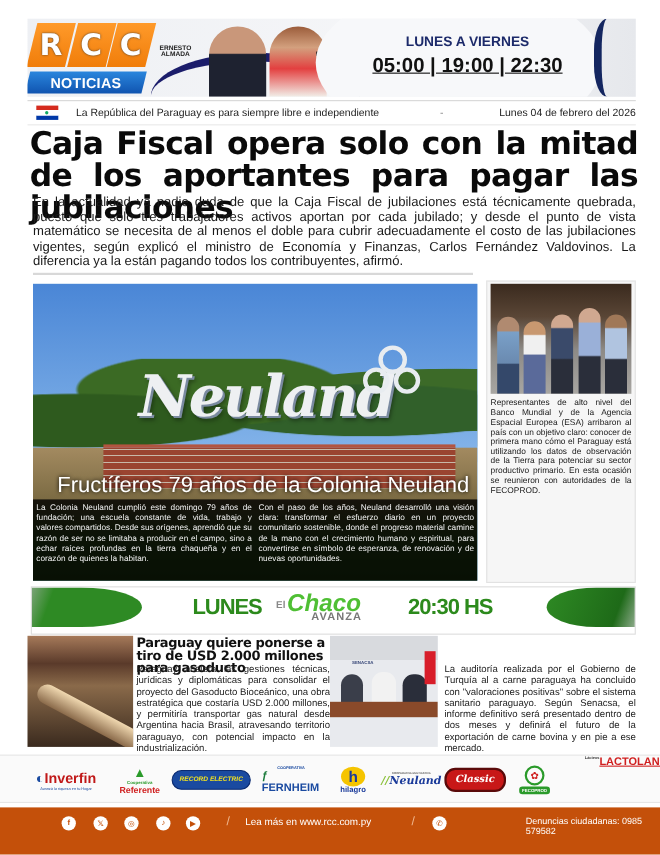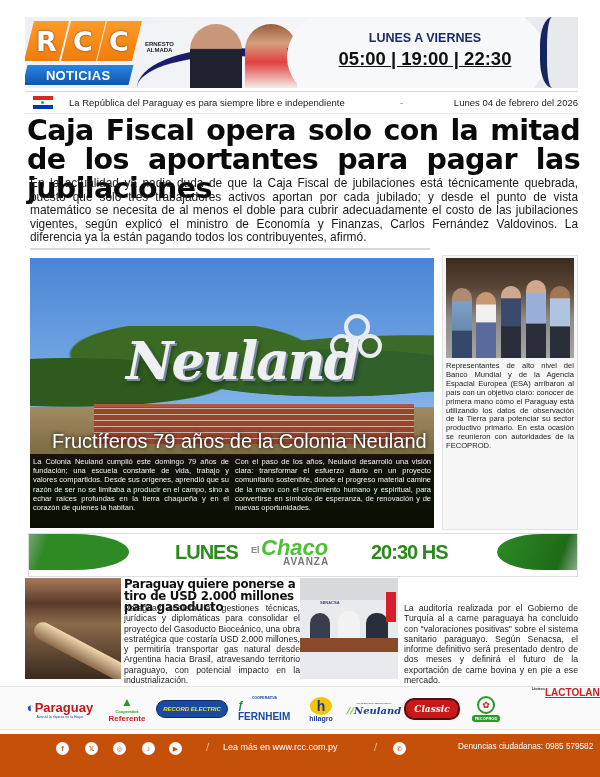--- a/index.html
+++ b/index.html
@@ -201,21 +201,21 @@
     <div style="position:absolute;left:38px;top:33px;width:22px;height:30px;background:#f2f2f2;border-radius:10px 10px 0 0;"></div>
     <div style="position:absolute;left:66px;top:35px;width:22px;height:28px;background:#2a2e3a;border-radius:10px 10px 0 0;"></div>
     <div style="position:absolute;left:0;top:60px;width:100%;height:14px;background:#8a4a2a;"></div>
     <div style="position:absolute;right:2px;top:14px;width:10px;height:30px;background:#d81e2a;"></div>
   </div>
   <p class="story-text" style="left:104px;width:174px;">La auditoría realizada por el Gobierno de Turquía al a carne paraguaya ha concluido con "valoraciones positivas" sobre el sistema sanitario paraguayo. Según Senacsa, el informe definitivo será presentado dentro de dos meses y definirá el futuro de la exportación de carne bovina y en pie a ese mercado.</p>
 </div>
 
 <div class="sponsors">
   <div class="sp" style="left:26px;width:68px;flex-direction:column;">
-    <span style="color:#c01818;font-size:13px;"><span style="color:#1a4aa0;">◐</span><span>Paraguay</span></span>
+    <span style="color:#c01818;font-size:13px;"><span style="color:#1a4aa0;">◐</span><span>Inverfin</span></span>
     <span style="font-size:3.5px;color:#1a4aa0;font-weight:normal;">Avanzá la riqueza en tu Hogar</span>
   </div>
   <div class="sp" style="left:103px;width:48px;flex-direction:column;">
     <span style="color:#2a9a2a;font-size:12px;">▲</span>
     <span style="font-size:4px;color:#2a9a2a;">Cooperativa</span>
     <span style="font-size:8px;color:#d02020;">Referente</span>
   </div>
   <div class="sp" style="left:154px;width:76px;">
     <span style="background:#1a4aa0;color:#f0e020;font-size:6px;font-style:italic;padding:5px 6px;border-radius:9px;border:1px solid #0a2a70;">RECORD ELECTRIC</span>
   </div>
@@ -248,14 +248,14 @@
 <div class="footer">
   <a class="social" style="left:56px;">f</a>
   <a class="social" style="left:85px;">𝕏</a>
   <a class="social" style="left:113px;">◎</a>
   <a class="social" style="left:142px;">♪</a>
   <a class="social" style="left:169px;">▶</a>
   <span class="foot-slash" style="left:206px;">/</span>
   <a class="foot-text" style="left:223px;">Lea más en www.rcc.com.py</a>
   <span class="foot-slash" style="left:374px;">/</span>
   <span class="social" style="left:393px;">✆</span>
-  <span class="foot-text" style="left:414px;font-size:8.2px;padding-left:44px;">Denuncias ciudadanas: 0985 579582</span>
+  <span class="foot-text" style="left:434px;font-size:8.2px;padding-left:44px;">Denuncias ciudadanas: 0985 579582</span>
 </div>
 
 </body></html>

